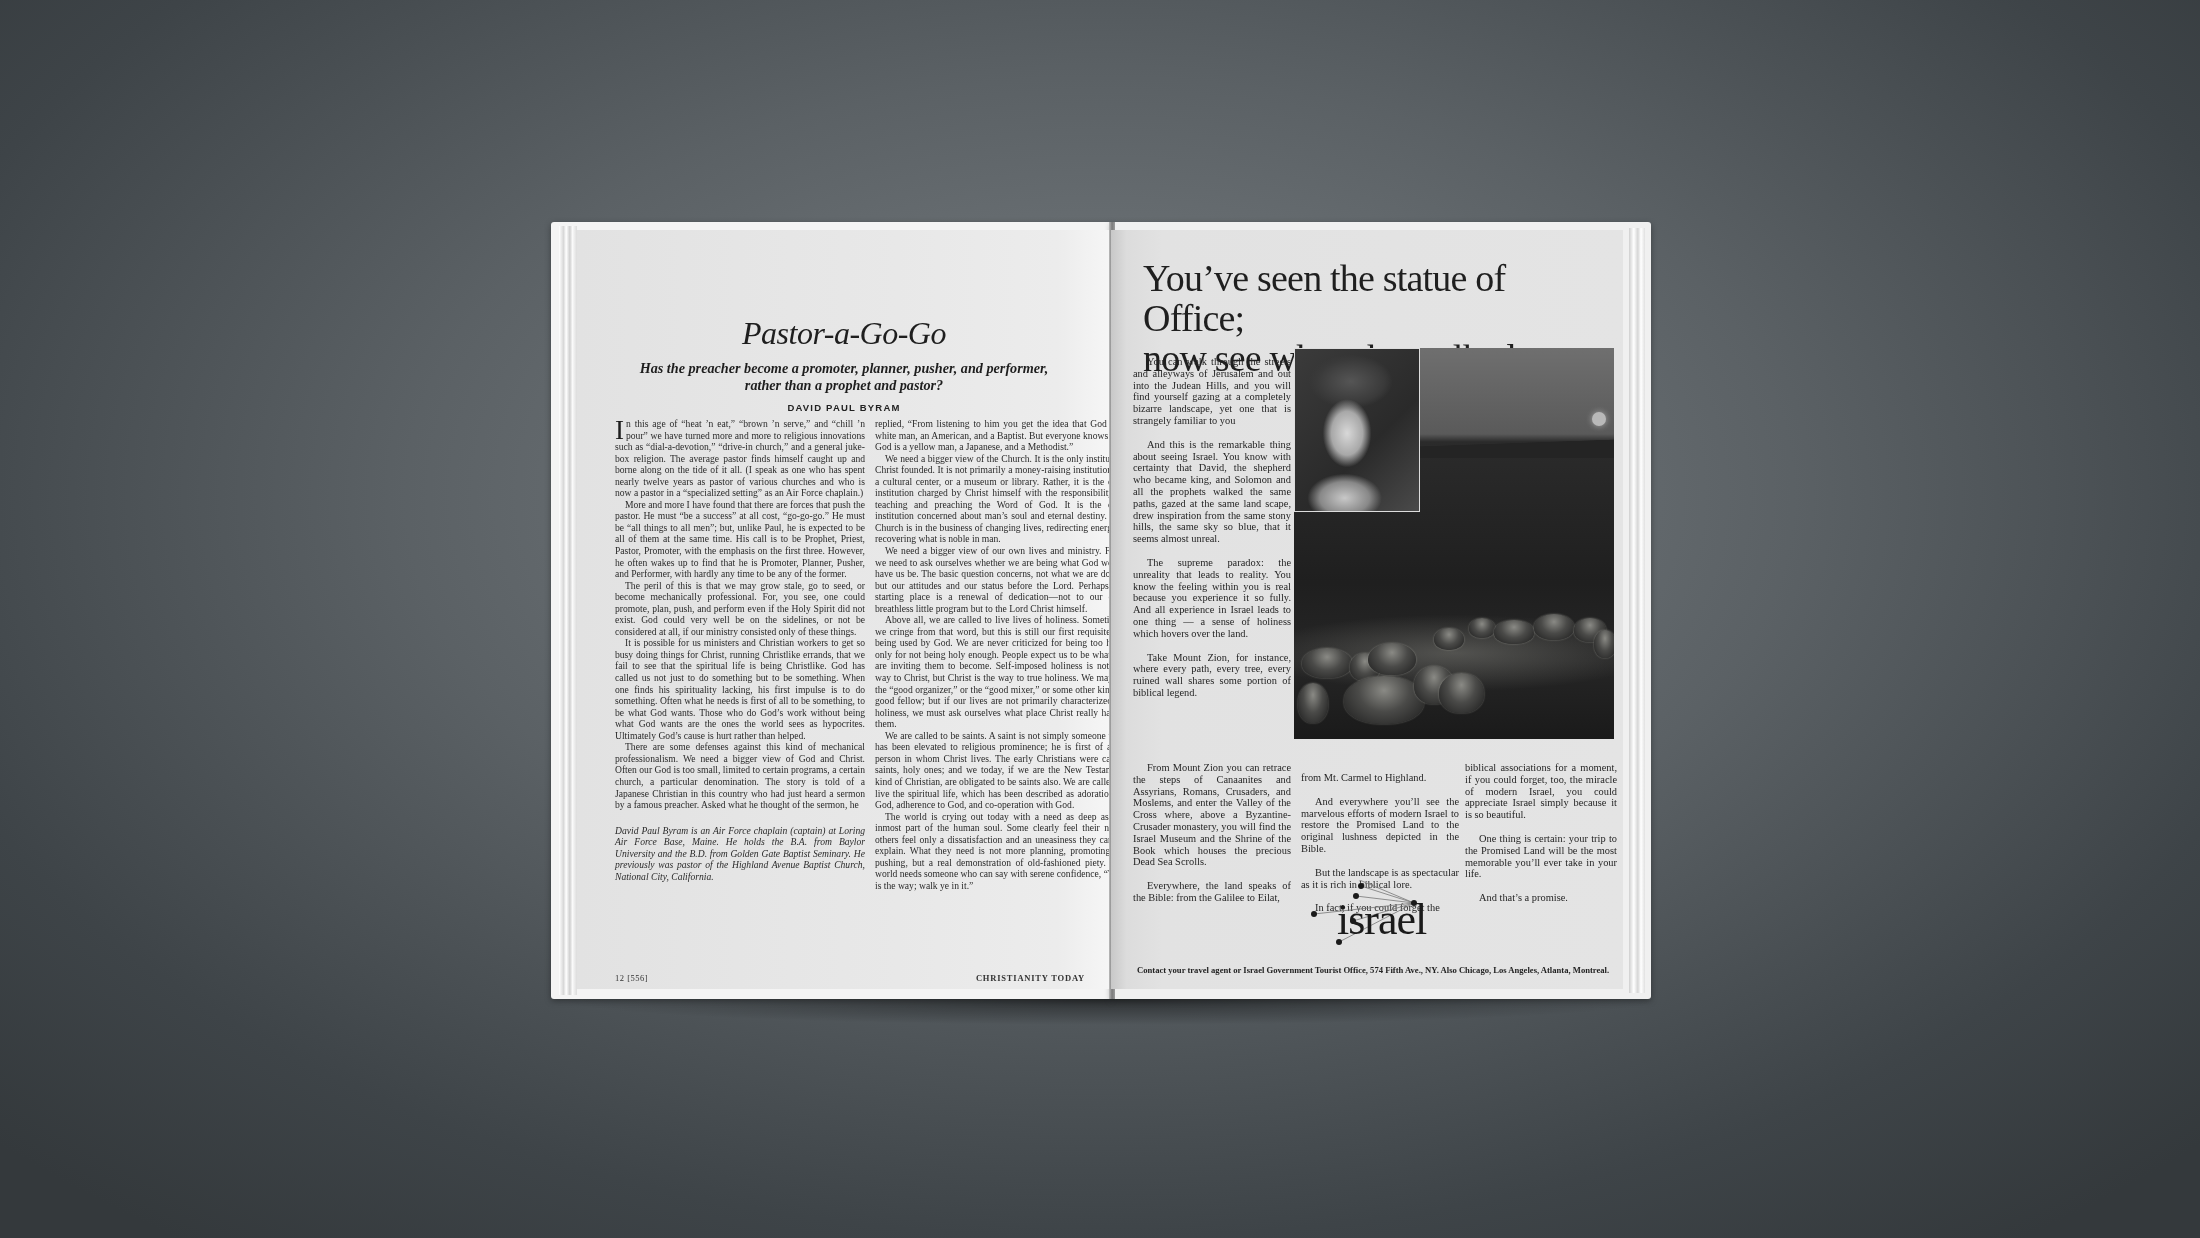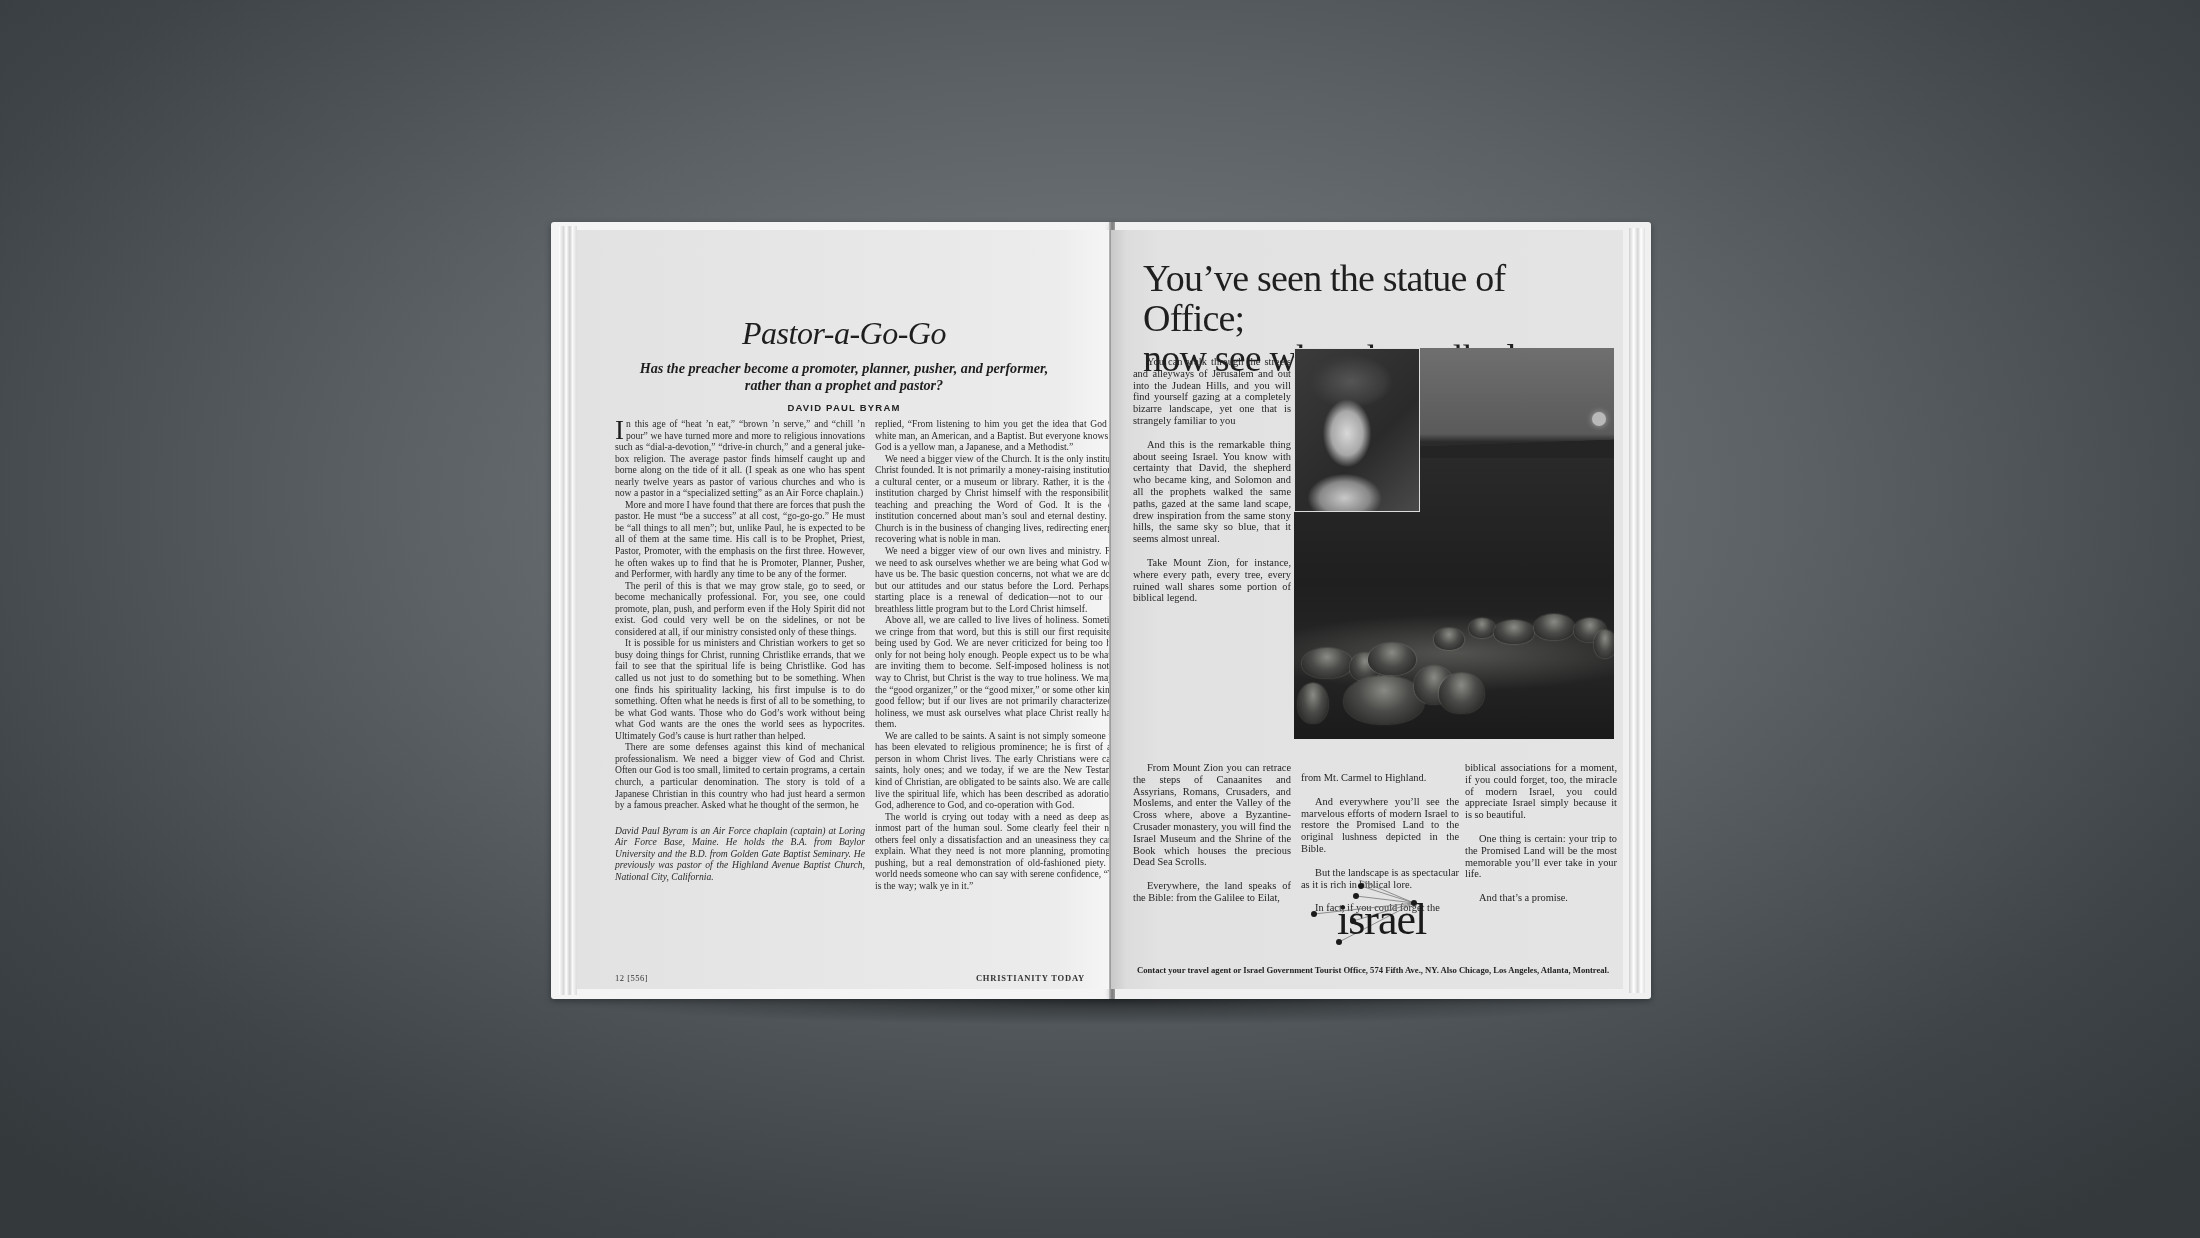--- a/index.html
+++ b/index.html
@@ -178,20 +178,21 @@
 
     <div class="page right">
       <div class="ad-headline">
         <div>You’ve seen the statue of Office;</div>
         <div>now see where he walked.</div>
       </div>
 
       <div class="ad-col ad-col-1">
         <p>You can walk through the streets and alleyways of Jerusalem and out into the Judean Hills, and you will find yourself gazing at a completely bizarre landscape, yet one that is strangely familiar to you</p>
         <p>And this is the remarkable thing about seeing Israel. You know with certainty that David, the shepherd who became king, and Solomon and all the prophets walked the same paths, gazed at the same land scape, drew inspiration from the same stony hills, the same sky so blue, that it seems almost unreal.</p>
+        <p>The supreme paradox: the unreality that leads to reality. You know the feeling within you is real because you experience it so fully. And all experience in Israel leads to one thing — a sense of holiness which hovers over the land.</p>
         <p>Take Mount Zion, for instance, where every path, every tree, every ruined wall shares some portion of biblical legend.</p>
       </div>
 
       <div class="ad-photo" title="Statue of David inset over sheep grazing on a hillside at dusk">
         <div class="moon"></div>
         <div class="hill"></div>
         <div class="sheep" style="left:4px;top:335px;width:30px;height:40px;"></div>
         <div class="sheep" style="left:8px;top:300px;width:50px;height:30px;"></div>
         <div class="sheep" style="left:56px;top:305px;width:30px;height:28px;"></div>
         <div class="sheep" style="left:74px;top:295px;width:48px;height:32px;"></div>

